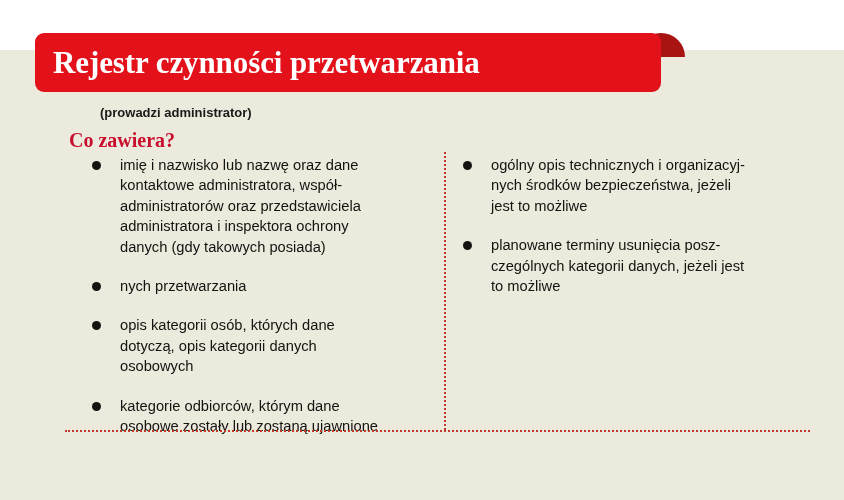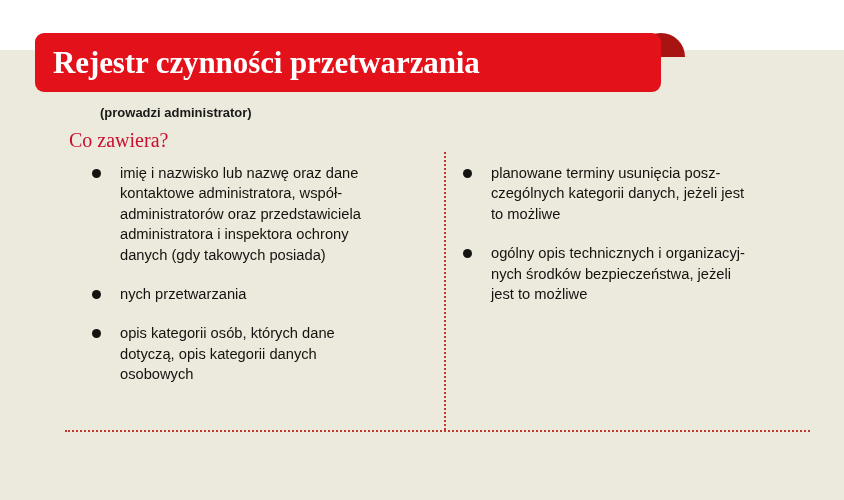--- a/index.html
+++ b/index.html
@@ -86,32 +86,32 @@
     color: #1a1a18;
     line-height: 20px;
     white-space: nowrap;
     margin-left: 31px;
   }
   .section-question {
     position: absolute;
     left: 69px;
     top: 128px;
     font-family: "Liberation Serif", "DejaVu Serif", serif;
-    font-weight: normal;
+    font-weight: bold;
     font-size: 20px;
     color: #c8102e;
     line-height: 25px;
     white-space: nowrap;
   }
 
   
   .columns {
     position: absolute;
     left: 0;
-    top: 8px;
+    top: 0;
     width: 844px;
     height: 354px;
   }
   .col {
     position: absolute;
     top: 155px;
   }
   .col-left  { left: 88px;  width: 344px; }
   .col-right { left: 459px; width: 330px; }
 
@@ -184,35 +184,40 @@
       <div class="bullet-item">
         <span class="bullet-dot"></span>
         <span class="bullet-text">nych przetwarzania</span>
       </div>
       <div class="bullet-item">
         <span class="bullet-dot"></span>
         <span class="bullet-text">opis kategorii osób, których dane
 dotyczą, opis kategorii danych
 osobowych</span>
       </div>
+      <div class="bullet-item">
+        <span class="bullet-dot"></span>
+        <span class="bullet-text">kategorie odbiorców, którym dane
+osobowe zostały lub zostaną ujawnione</span>
+      </div>
     </div>
 
     <div class="col col-right">
+      <div class="bullet-item">
+        <span class="bullet-dot"></span>
+        <span class="bullet-text">ogólny opis technicznych i organizacyj-
+nych środków bezpieczeństwa, jeżeli
+jest to możliwe</span>
+      </div>
       <div class="bullet-item">
         <span class="bullet-dot"></span>
         <span class="bullet-text">planowane terminy usunięcia posz-
 czególnych kategorii danych, jeżeli jest
 to możliwe</span>
       </div>
-      <div class="bullet-item">
-        <span class="bullet-dot"></span>
-        <span class="bullet-text">ogólny opis technicznych i organizacyj-
-nych środków bezpieczeństwa, jeżeli
-jest to możliwe</span>
-      </div>
     </div>
 
   </div>
 
   <div class="divider-vertical"></div>
   <div class="divider-horizontal"></div>
 
 </div>
 
 </body></html>

